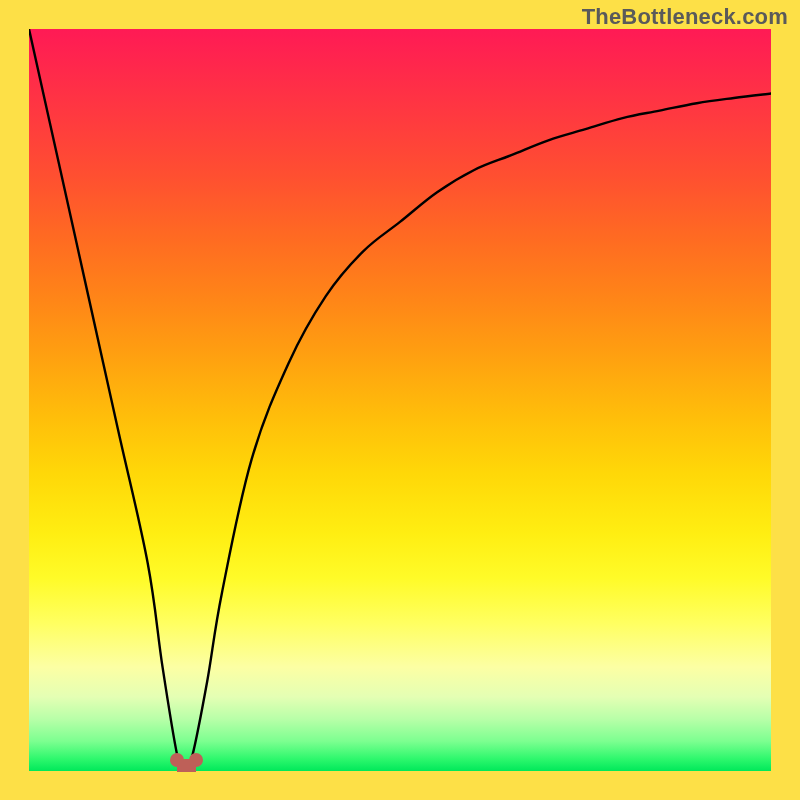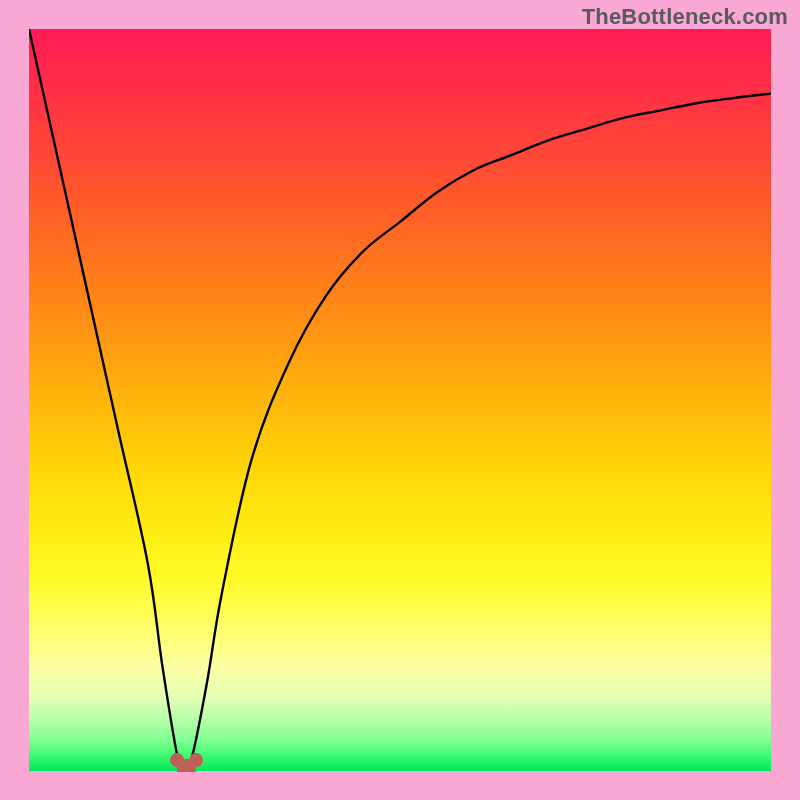--- a/index.html
+++ b/index.html
@@ -1,21 +1,21 @@
 <!DOCTYPE html>
 <html><head>
 <meta charset="utf-8">
 <style>
   * { margin: 0; padding: 0; box-sizing: border-box; }
   html, body { width: 800px; height: 800px; overflow: hidden; background: #fff; }
   .frame {
     position: relative;
     width: 800px;
     height: 800px;
-    background: #f9a8d4;
+    background: #fde047;
   }
   .watermark {
     position: absolute;
     top: 4px;
     right: 12px;
     font-family: Arial, Helvetica, sans-serif;
     font-size: 22px;
     font-weight: 600;
     color: #5a5a5a;
     letter-spacing: 0.2px;

